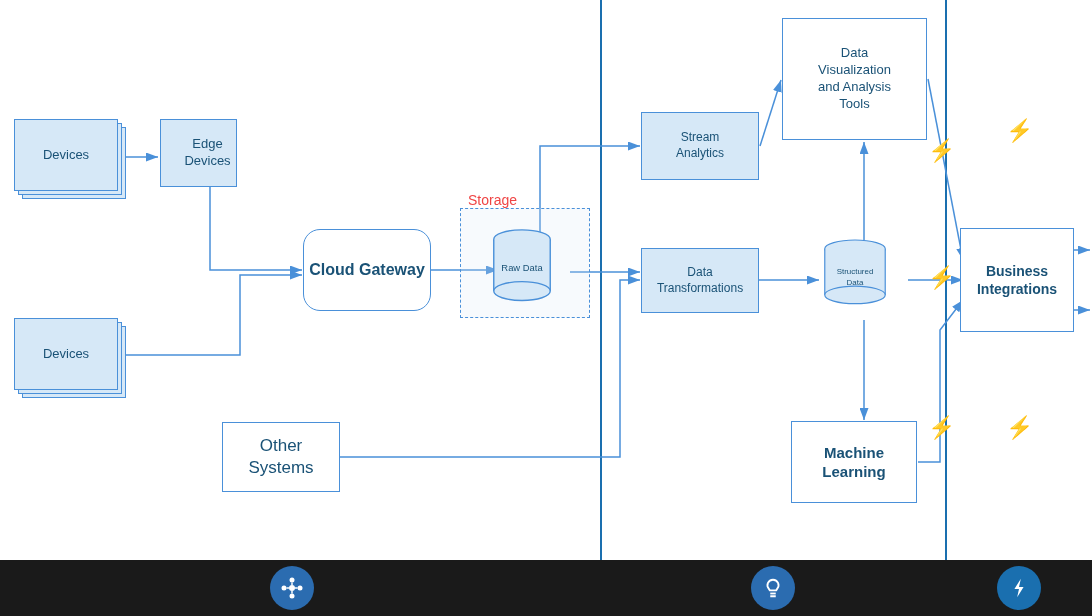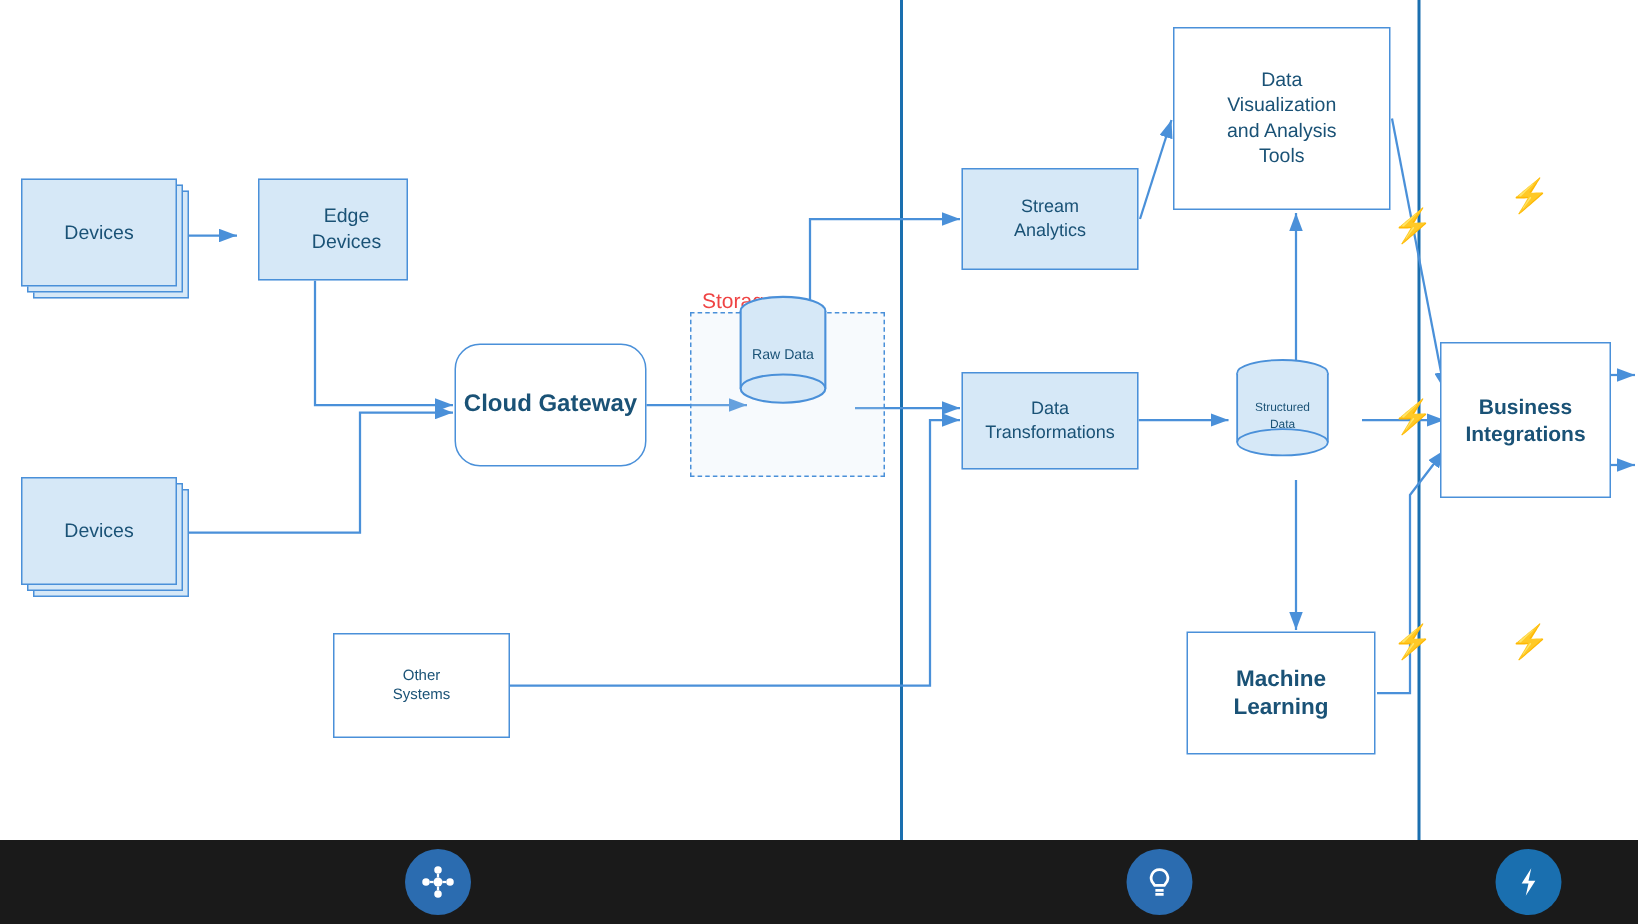--- a/index.html
+++ b/index.html
@@ -155,44 +155,44 @@
     <line x1="1074" y1="250" x2="1090" y2="250" stroke="#4a90d9" stroke-width="1.5" marker-end="url(#arrowhead)"></line>
     <line x1="1074" y1="310" x2="1090" y2="310" stroke="#4a90d9" stroke-width="1.5" marker-end="url(#arrowhead)"></line>
   </svg>
 
   <div style="position:absolute;left:22px;top:127px;width:104px;height:72px;border:1.5px solid #4a90d9;background:#d6e8f7;"></div>
   <div style="position:absolute;left:18px;top:123px;width:104px;height:72px;border:1.5px solid #4a90d9;background:#d6e8f7;"></div>
   <div class="box" style="left:14px;top:119px;width:104px;height:72px;">
     <span>Devices</span>
   </div>
 
-  <div class="box" style="left:172px;top:119px;width:100px;height:68px;padding-left:18px;">
+  <div class="box" style="left:160px;top:119px;width:77px;height:68px;padding-left:18px;">
     <span>Edge<br>Devices</span>
   </div>
 
   <div class="box box-white" style="left:303px;top:229px;width:128px;height:82px;font-size:16px;font-weight:600;border-radius:17px;">
     <span>Cloud
 Gateway</span>
   </div>
 
   <div style="position:absolute;left:22px;top:326px;width:104px;height:72px;border:1.5px solid #4a90d9;background:#d6e8f7;"></div>
   <div style="position:absolute;left:18px;top:322px;width:104px;height:72px;border:1.5px solid #4a90d9;background:#d6e8f7;"></div>
   <div class="box" style="left:14px;top:318px;width:104px;height:72px;">
     <span>Devices</span>
   </div>
 
-  <div class="box box-white" style="left:222px;top:422px;width:118px;height:70px;font-size:10px;">
+  <div class="box box-white" style="left:222px;top:422px;width:118px;height:70px;font-size:17px;">
     <span>Other<br>Systems</span>
   </div>
 
   <div style="position:absolute;left:468px;top:192px;font-size:14px;color:#ef4444;font-weight:500;">Storage</div>
 
   <div style="position:absolute;left:460px;top:208px;width:130px;height:110px;border:1.5px dashed #4a90d9;background:rgba(214,232,247,0.2);"></div>
 
-  <div class="cylinder" style="left:487px;top:196px;">
+  <div class="cylinder" style="left:487px;top:228px;">
     <svg viewBox="0 0 70 85" xmlns="http://www.w3.org/2000/svg">
       <ellipse cx="35" cy="12" rx="30" ry="10" fill="#d6e8f7" stroke="#4a90d9" stroke-width="1.5"></ellipse>
       <rect x="5" y="12" width="60" height="55" fill="#d6e8f7" stroke="#4a90d9" stroke-width="0"></rect>
       <line x1="5" y1="12" x2="5" y2="67" stroke="#4a90d9" stroke-width="1.5"></line>
       <line x1="65" y1="12" x2="65" y2="67" stroke="#4a90d9" stroke-width="1.5"></line>
       <ellipse cx="35" cy="67" rx="30" ry="10" fill="#d6e8f7" stroke="#4a90d9" stroke-width="1.5"></ellipse>
       <text x="35" y="46" text-anchor="middle" font-size="10" fill="#1a5276" font-family="Segoe UI,Arial,sans-serif">Raw Data</text>
     </svg>
   </div>
 

